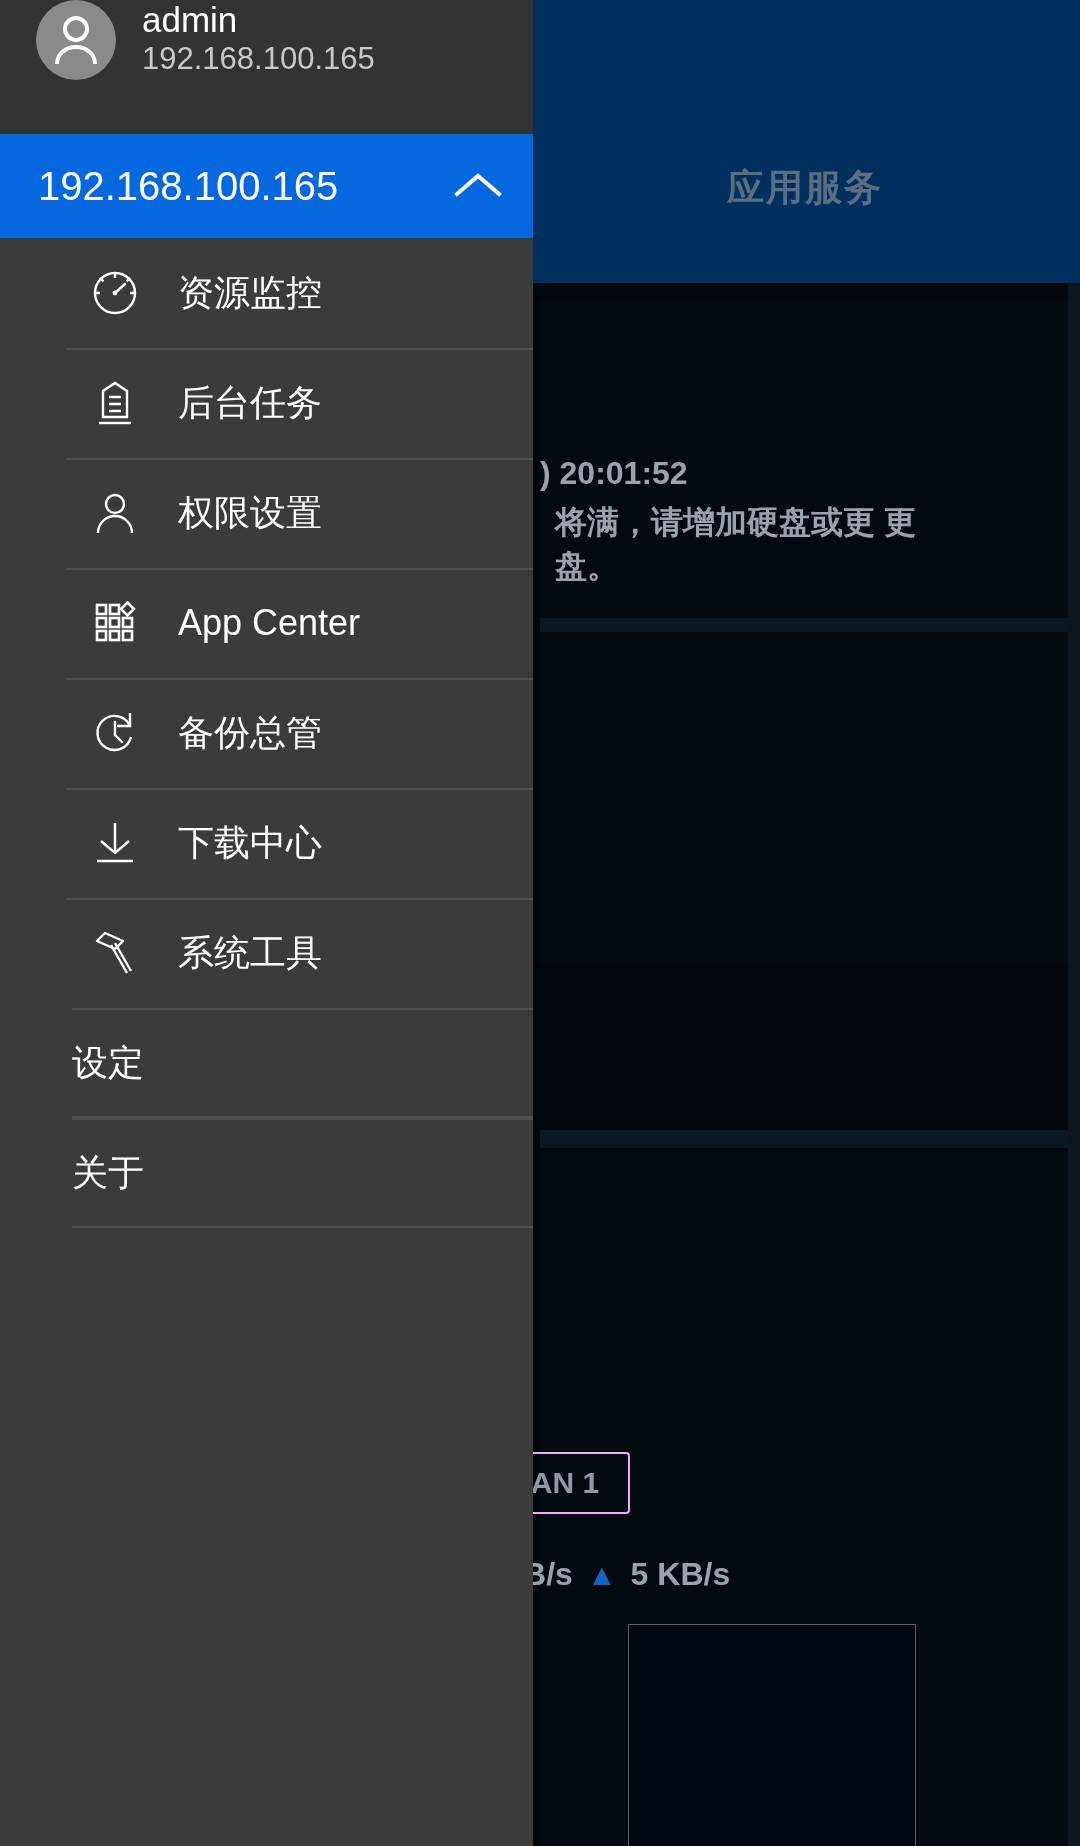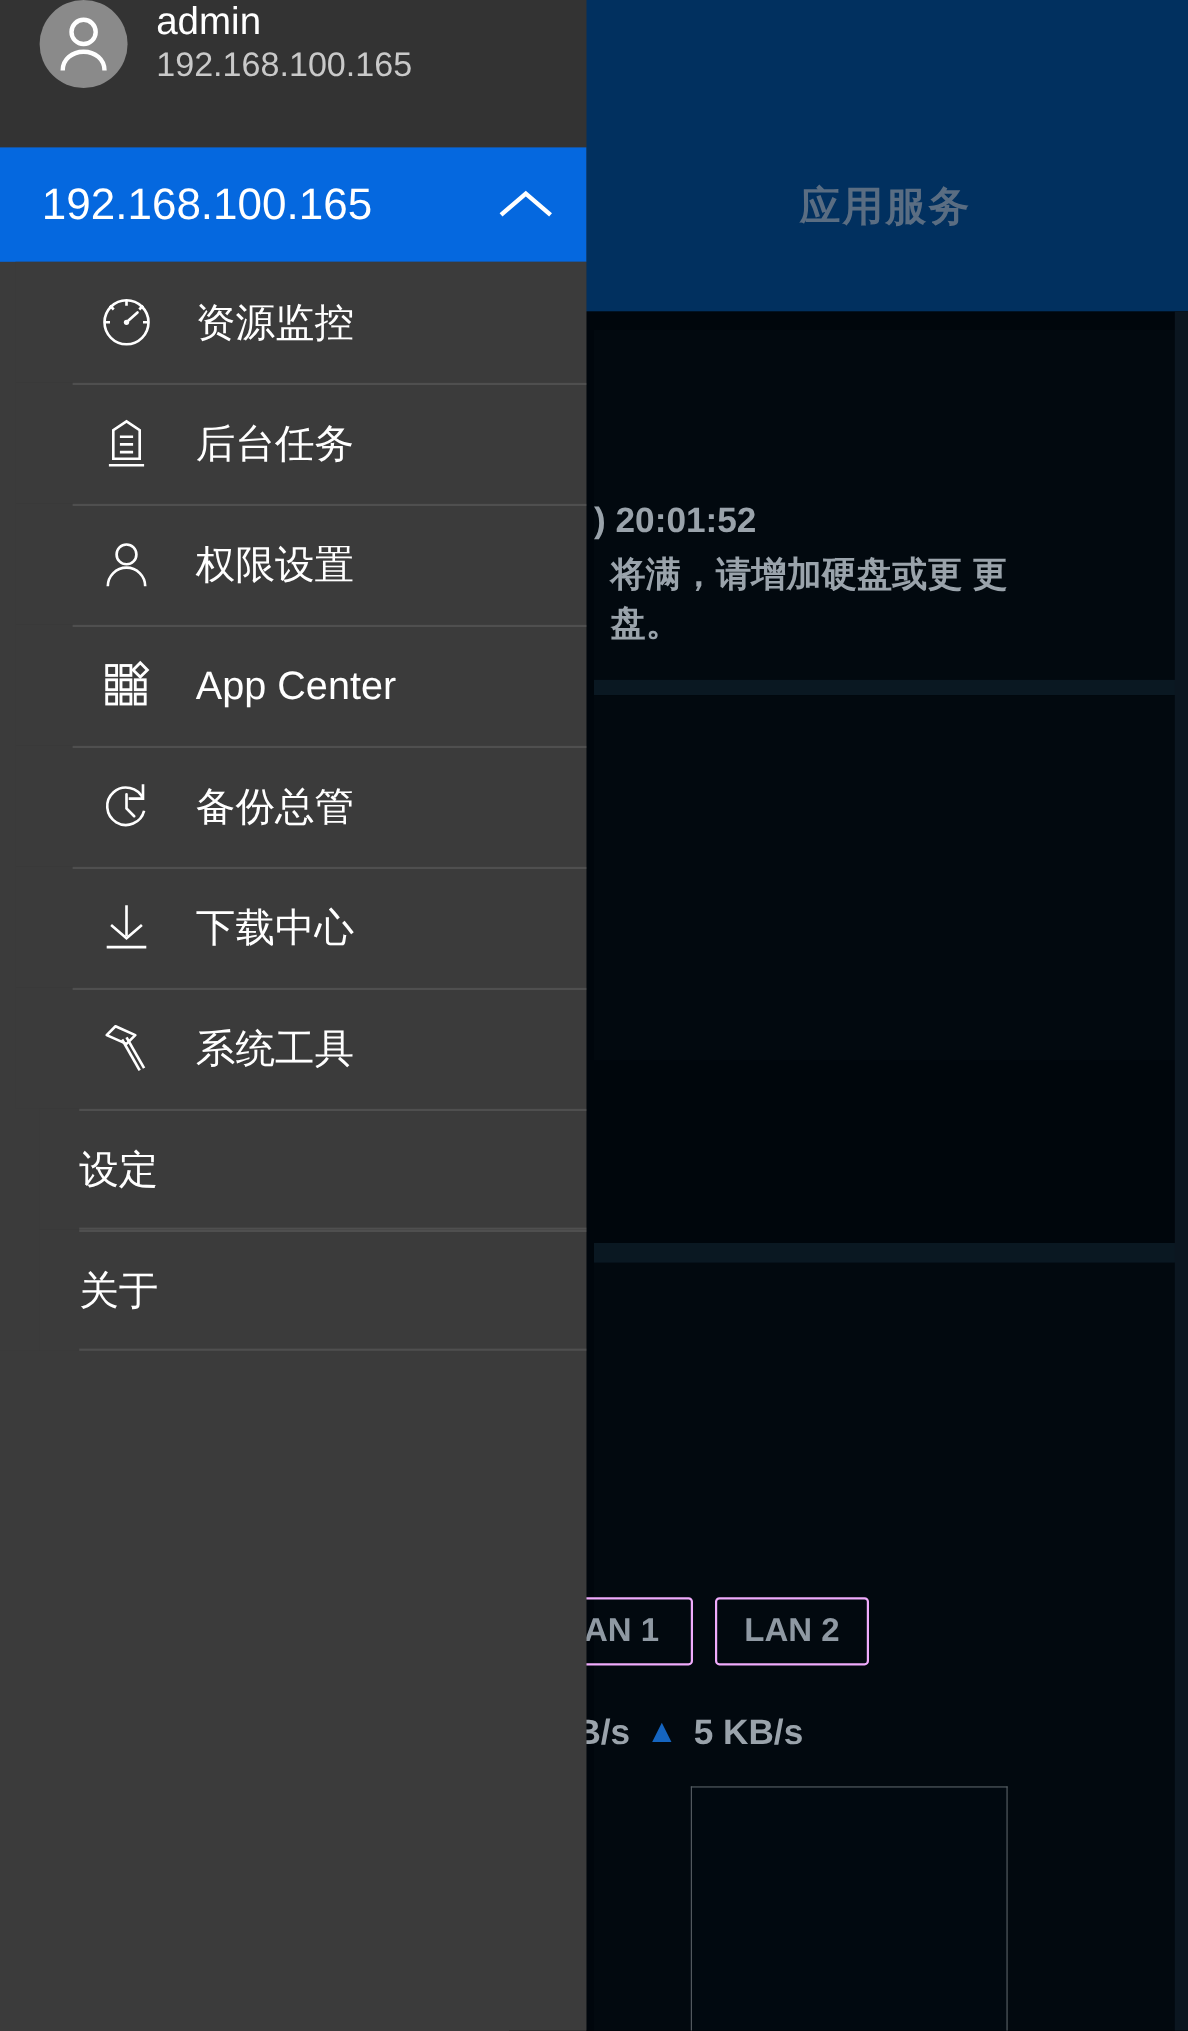--- a/index.html
+++ b/index.html
@@ -159,21 +159,20 @@
   <div class="bg-card" id="bg-card-mid"></div>
   <div id="bg-sep-2"></div>
   <div class="bg-card" id="bg-card-net"></div>
   <div id="bg-edge"></div>
 
   <div id="bg-notice-time">) 20:01:52</div>
   <div id="bg-notice-text">将满，请增加硬盘或更
 更盘。</div>
 
   <div class="lan-tab" id="lan-tab-1">AN 1</div>
-  <div class="lan-tab" id="lan-tab-2">LAN 2</div>
 
   <div id="net-speed-row">
     <span>KB/s</span>
     <span class="up-arrow">▲</span>
     <span>5 KB/s</span>
   </div>
 
   <div id="net-chart-box"></div>
 </div>
 

